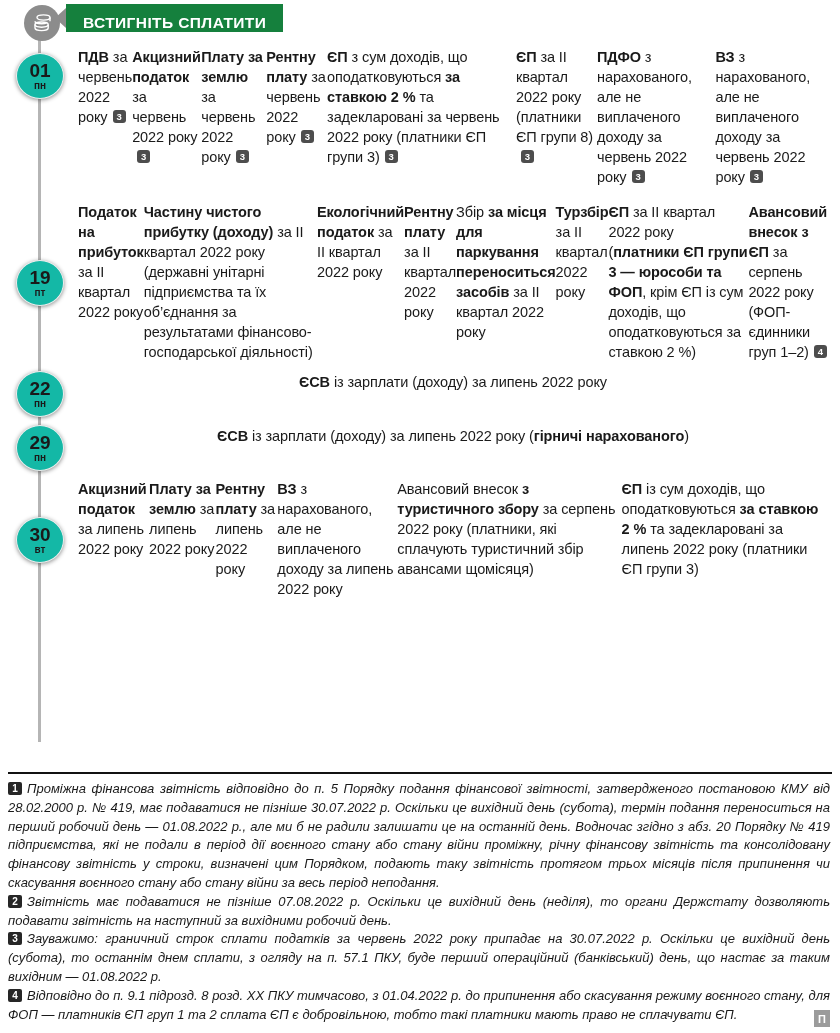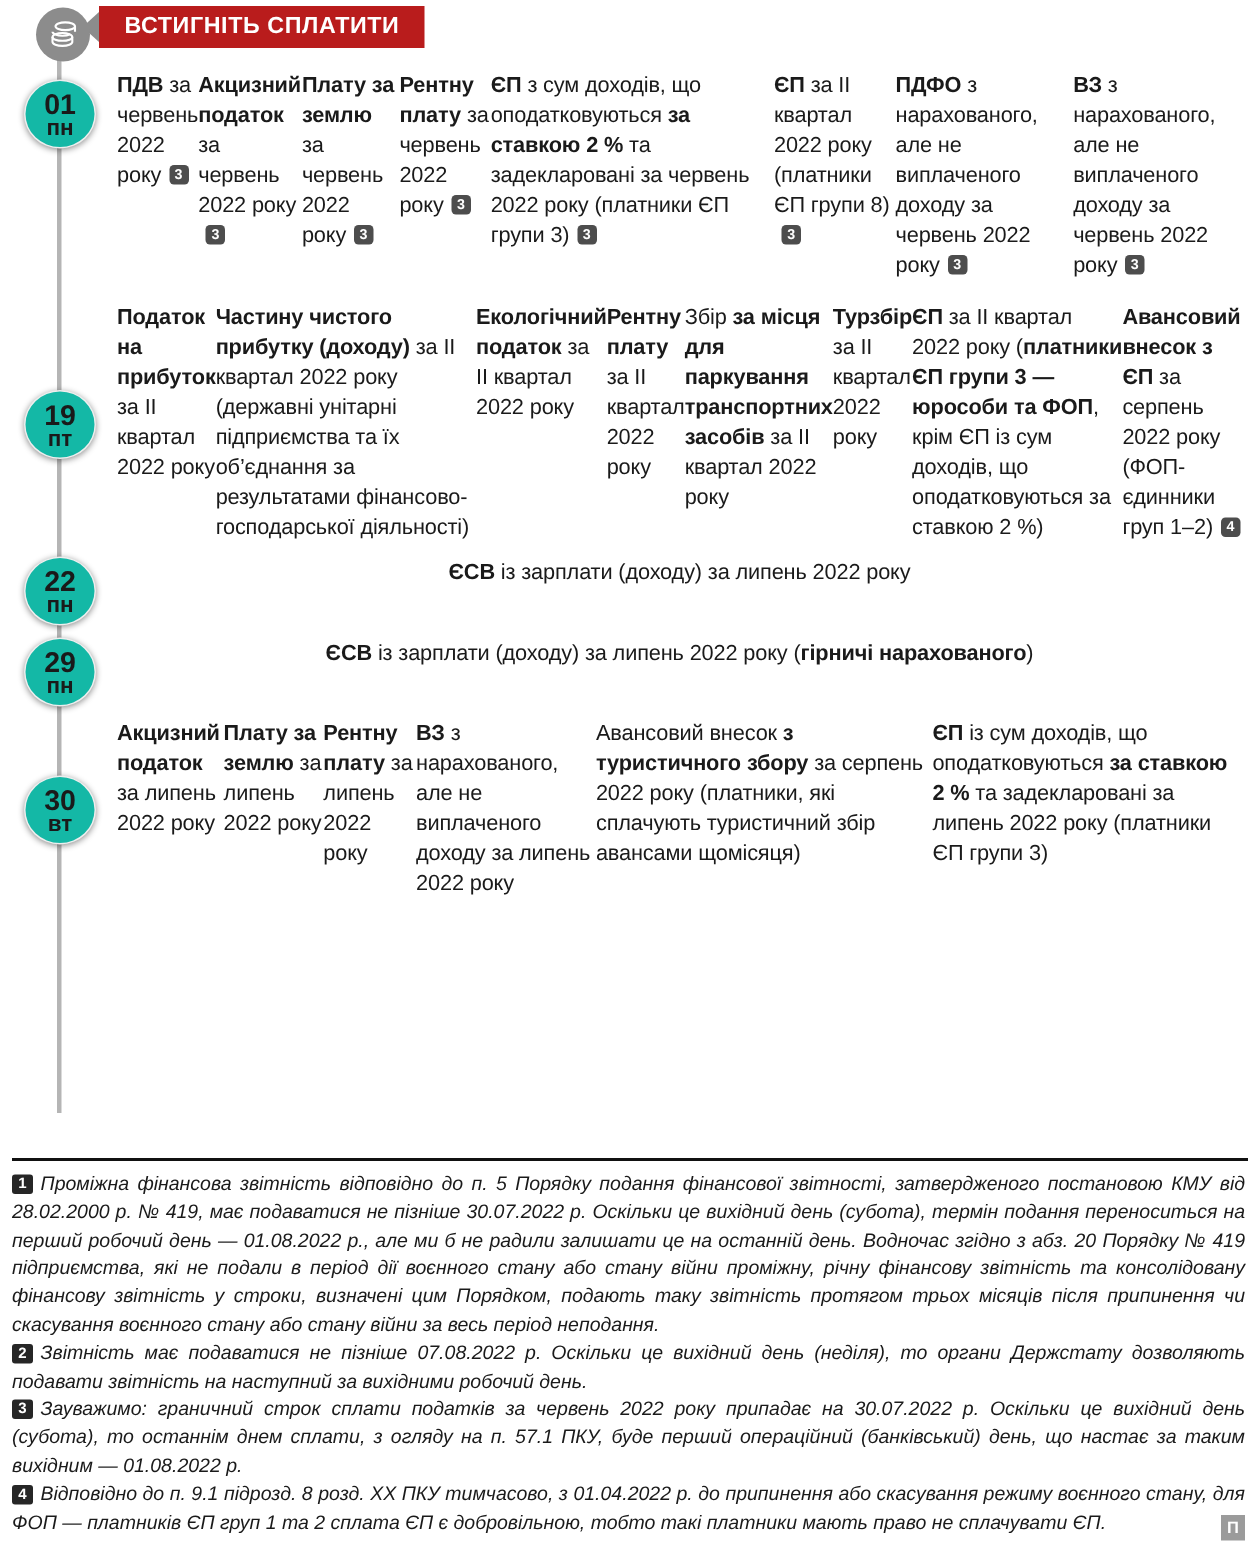--- a/index.html
+++ b/index.html
@@ -9,22 +9,22 @@
   }
   
   .vline { position:absolute; left:38px; top:22px; width:3px; height:720px; background:#b5b5b5; }
 
   
   .coin-circle {
     position:absolute; left:24px; top:5px; width:36px; height:36px; border-radius:50%;
     background:#8c8c8c; display:flex; align-items:center; justify-content:center; z-index:3;
   }
   .badge {
-    position:absolute; left:66px; top:4px; height:28px; display:flex; align-items:center;
-    padding:0 17px; background:#b91c1c; color:#fff; font-weight:bold; font-size:15.5px;
+    position:absolute; left:66px; top:4px; height:28px; display:flex; align-items:flex-end;
+    padding:0 17px; background:#15803d; color:#fff; font-weight:bold; font-size:15.5px;
     letter-spacing:0.4px; z-index:2;
   }
   .badge::before {
     content:""; position:absolute; left:-11px; top:50%; transform:translateY(-50%);
     border-top:10px solid transparent; border-bottom:10px solid transparent;
     border-right:11px solid #8c8c8c;
   }
 
   
   .content { position:absolute; left:0; top:47px; width:840px; }
@@ -32,21 +32,21 @@
   .group:nth-child(n+2) { margin-bottom:8px; }
   .group.top-align { align-items:flex-start; }
   .group.top-align .g-left { margin-top:6px; }
   .g-left { flex:0 0 78px; width:78px; display:flex; justify-content:flex-end; padding-right:14px; box-sizing:border-box; }
   .bubble {
     width:46px; height:44px; border-radius:50%; background:#14b8a6; z-index:2;
     box-shadow:0 1px 4px rgba(0,0,0,.45); border:1px solid #eee;
     display:flex; flex-direction:column; align-items:center; justify-content:center;
   }
   .bubble .d { font-size:19px; font-weight:bold; line-height:19px; }
-  .bubble .w { font-size:15px; font-weight:bold; line-height:11px; }
+  .bubble .w { font-size:10px; font-weight:bold; line-height:11px; }
   .g-items { flex:1 1 auto; max-width:750px; min-height:44px; display:flex; flex-direction:row; justify-content:center; }
   .item { font-size:14.5px; line-height:20px; margin:0 0 1px; letter-spacing:-0.1px; }
   .item .b { font-weight:bold; }
   .fnmark {
     display:inline-block; min-width:13px; height:13px; border-radius:3px; background:#4d4d4d;
     color:#fff; font-size:9.5px; font-weight:bold; line-height:13.5px; text-align:center;
     margin-left:5px; vertical-align:2px;
   }
 
   
@@ -109,21 +109,21 @@
           <div class="bubble">
             <div class="d">19</div>
             <div class="w">пт</div>
           </div>
         </div>
         <div class="g-items">
           <div class="item"><span class="b">Податок на прибуток</span><span> за ІІ квартал 2022 року</span></div>
           <div class="item"><span class="b">Частину чистого прибутку (доходу)</span><span> за ІІ квартал 2022 року (державні унітарні підприємства та їх об’єднання за результатами фінансово-господарської діяльності)</span></div>
           <div class="item"><span class="b">Екологічний податок</span><span> за ІІ квартал 2022 року</span></div>
           <div class="item"><span class="b">Рентну плату</span><span> за ІІ квартал 2022 року</span></div>
-          <div class="item"><span>Збір </span><span class="b">за місця для паркування транспортних засобів</span><span> за ІІ квартал 2022 року</span></div>
+          <div class="item"><span>Збір </span><span class="b">за місця для паркування переноситься засобів</span><span> за ІІ квартал 2022 року</span></div>
           <div class="item"><span class="b">Турзбір</span><span> за ІІ квартал 2022 року</span></div>
           <div class="item"><span class="b">ЄП</span><span> за ІІ квартал 2022 року (</span><span class="b">платники ЄП групи 3 — юрособи та ФОП</span><span>, крім ЄП із сум доходів, що оподатковуються за ставкою 2 %)</span></div>
           <div class="item"><span class="b">Авансовий внесок з ЄП</span><span> за серпень 2022 року (ФОП-єдинники груп 1–2)</span><span class="fnmark">4</span></div>
         </div>
       </div>
       <div class="group">
         <div class="g-left">
           <div class="bubble">
             <div class="d">22</div>
             <div class="w">пн</div>

